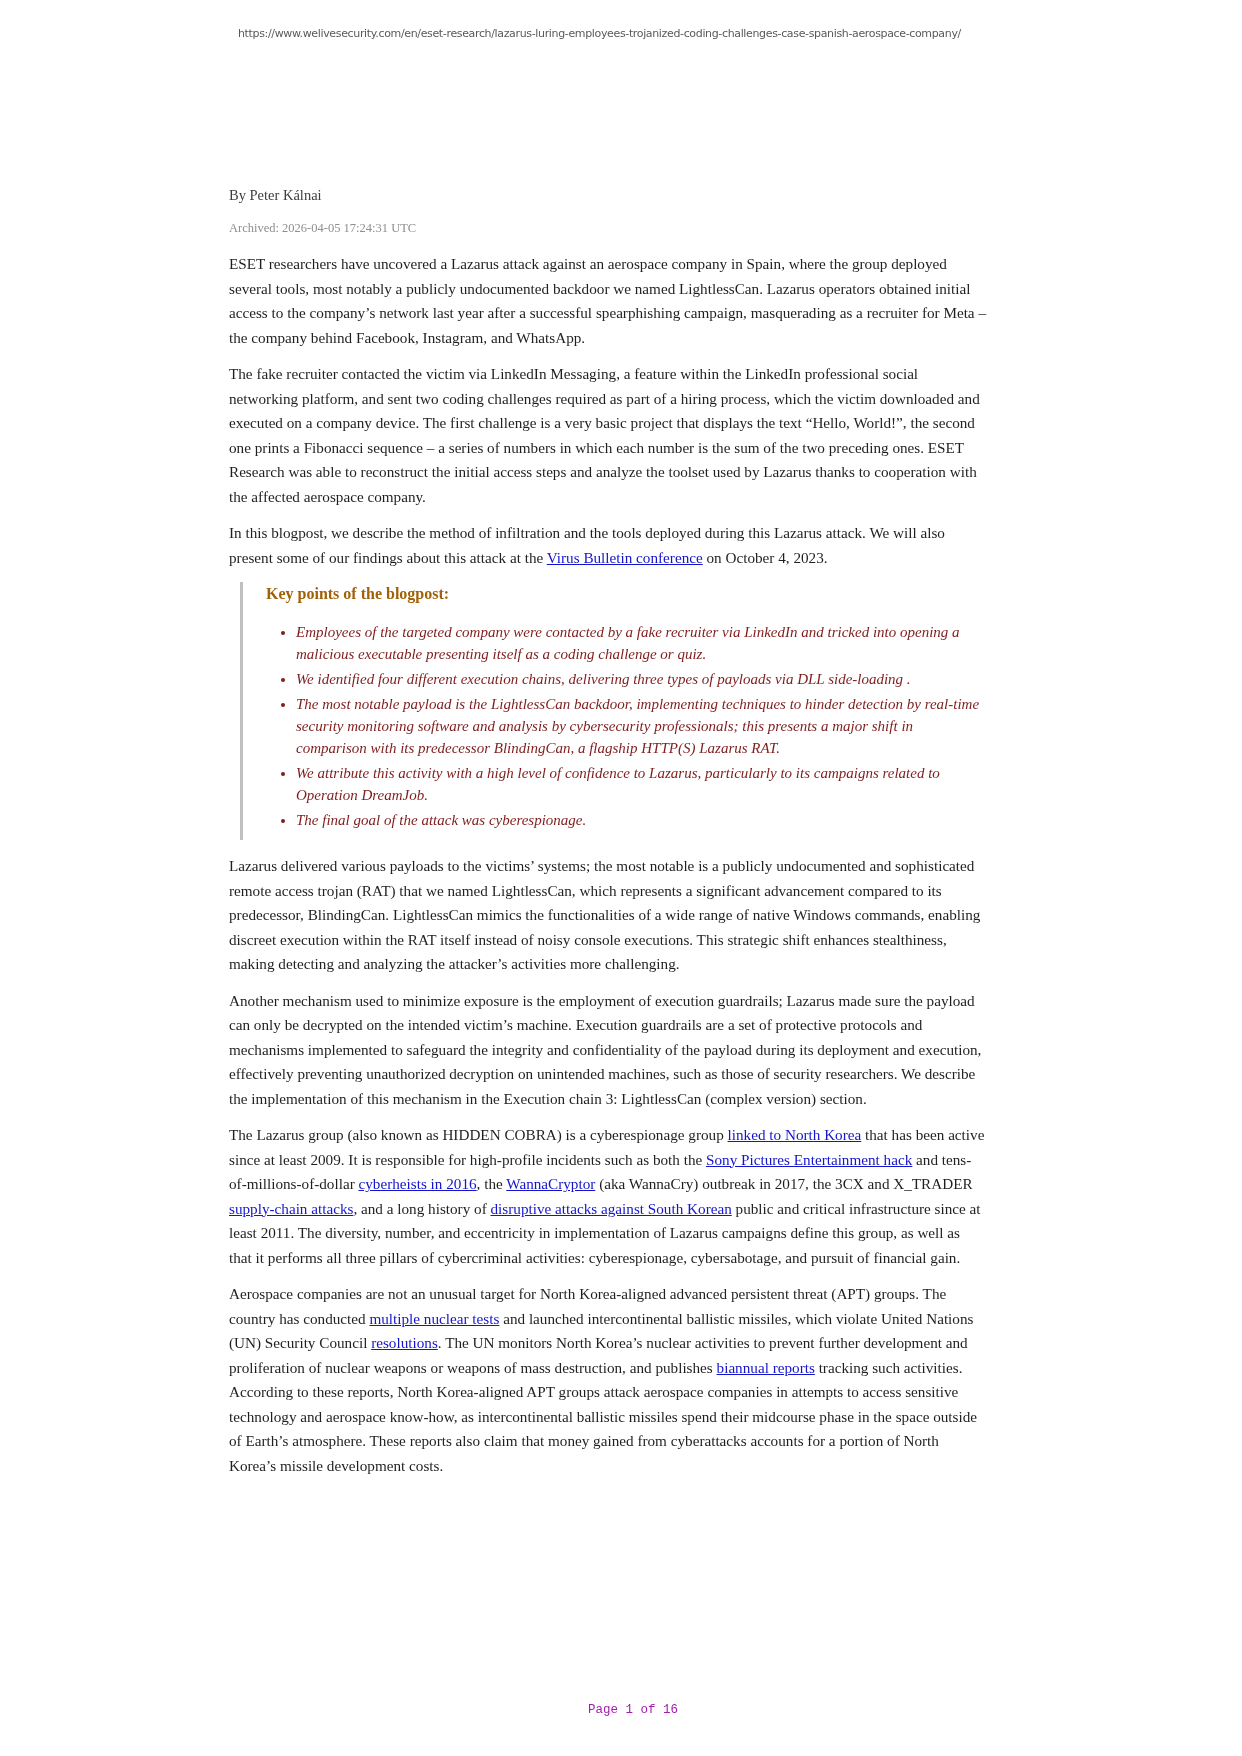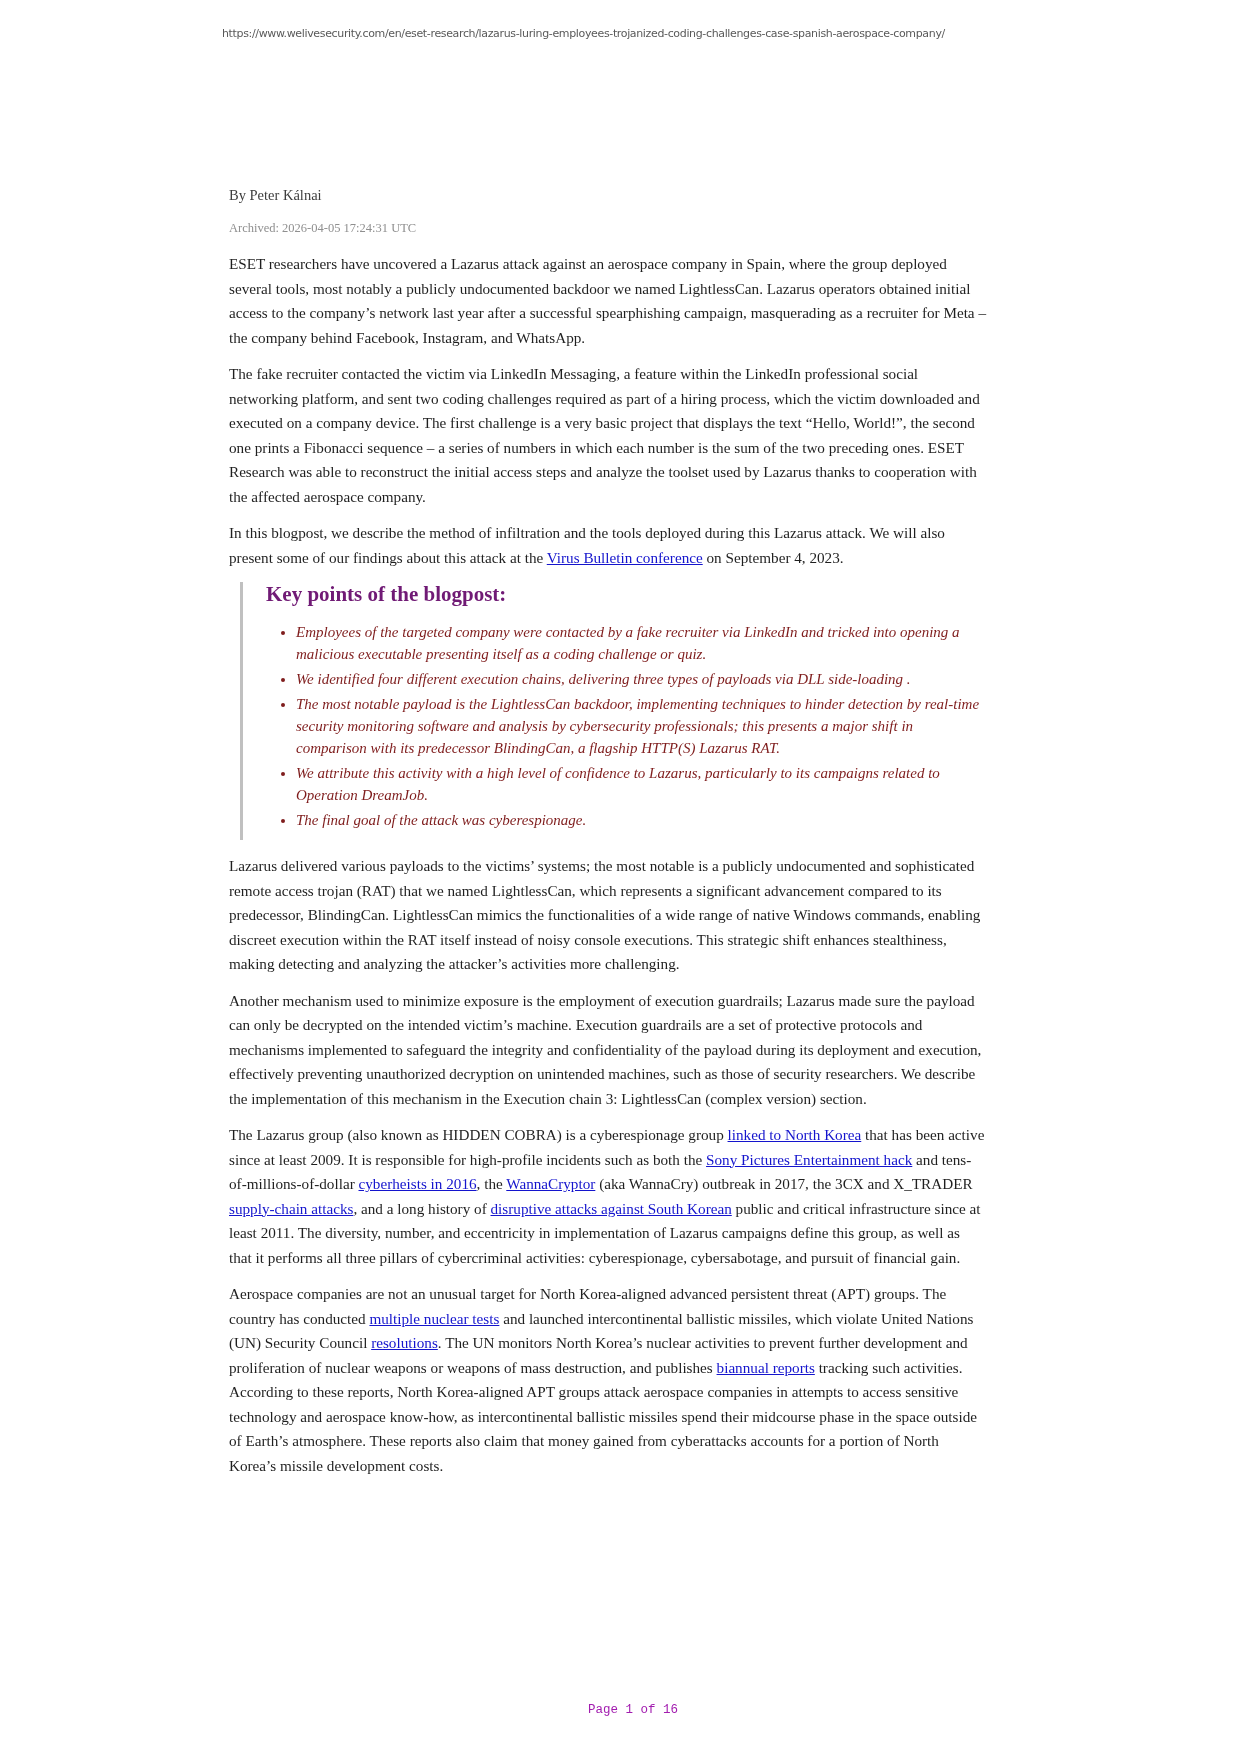--- a/index.html
+++ b/index.html
@@ -7,21 +7,21 @@
     position: relative;
     width: 1242px;
     height: 1756px;
     overflow: hidden;
     font-family: "Liberation Serif", serif;
     color: var(--text, #1e1e1e);
   }
   .page-url {
     position: absolute;
     top: 27px;
-    left: 222px;
+    left: 238px;
     font-family: "DejaVu Sans", sans-serif;
     font-size: 11px;
     letter-spacing: -0.35px;
     color: #595959;
     white-space: nowrap;
   }
   .article {
     position: absolute;
     left: 229px;
     top: 0;
@@ -67,24 +67,24 @@
     font-weight: bold;
     color: #111111;
   }
   blockquote {
     margin: 8px 0 14px 11px;
     border-left: 3px solid var(--blockquote-bar, #c0c0c0);
     padding: 2px 0 6px 23px;
   }
   blockquote .bq-title {
     margin: 0;
-    font-size: 21px;
+    font-size: 16px;
     line-height: 20px;
     font-weight: bold;
-    color: #701a75;
+    color: #a16207;
   }
   blockquote ul {
     margin: 17px 0 0 0;
     padding: 0 0 0 30px;
   }
   blockquote li {
     font-style: italic;
     font-size: 15px;
     line-height: 22px;
     color: #7f1d1d;
@@ -108,21 +108,21 @@
 <div class="page-url">https://www.welivesecurity.com/en/eset-research/lazarus-luring-employees-trojanized-coding-challenges-case-spanish-aerospace-company/</div>
 
 <article class="article">
   <h1 class="article-title">
     </h1>
   <p class="byline">By Peter Kálnai</p>
   <p class="archived">Archived: 2026-04-05 17:24:31 UTC</p>
   <div class="article-body">
       <p class="para"><span>ESET researchers have uncovered a Lazarus attack against an aerospace company in Spain, where the group deployed several tools, most notably a publicly undocumented backdoor we named LightlessCan. Lazarus operators obtained initial access to the company’s network last year after a successful spearphishing campaign, masquerading as a recruiter for Meta – the company behind Facebook, Instagram, and WhatsApp.</span></p>
       <p class="para"><span>The fake recruiter contacted the victim via LinkedIn Messaging, a feature within the LinkedIn professional social networking platform, and sent two coding challenges required as part of a hiring process, which the victim downloaded and executed on a company device. The first challenge is a very basic project that displays the text “Hello, World!”, the second one prints a Fibonacci sequence – a series of numbers in which each number is the sum of the two preceding ones. ESET Research was able to reconstruct the initial access steps and analyze the toolset used by Lazarus thanks to cooperation with the affected aerospace company.</span></p>
-      <p class="para"><span>In this blogpost, we describe the method of infiltration and the tools deployed during this Lazarus attack. We will also present some of our findings about this attack at the </span><a href="#">Virus Bulletin conference</a><span> on September 4, 2023.</span></p>
+      <p class="para"><span>In this blogpost, we describe the method of infiltration and the tools deployed during this Lazarus attack. We will also present some of our findings about this attack at the </span><a href="#">Virus Bulletin conference</a><span> on October 4, 2023.</span></p>
       <blockquote>
         <p class="bq-title">Key points of the blogpost:</p>
         <ul>
           <li><span>Employees of the targeted company were contacted by a fake recruiter via LinkedIn and tricked into opening a malicious executable presenting itself as a coding challenge or quiz.</span></li>
           <li><span>We identified four different execution chains, delivering three types of payloads via DLL side-loading .</span></li>
           <li><span>The most notable payload is the LightlessCan backdoor, implementing techniques to hinder detection by real-time security monitoring software and analysis by cybersecurity professionals; this presents a major shift in comparison with its predecessor BlindingCan, a flagship HTTP(S) Lazarus RAT.</span></li>
           <li><span>We attribute this activity with a high level of confidence to Lazarus, particularly to its campaigns related to Operation DreamJob.</span></li>
           <li><span>The final goal of the attack was cyberespionage.</span></li>
         </ul>
       </blockquote>

